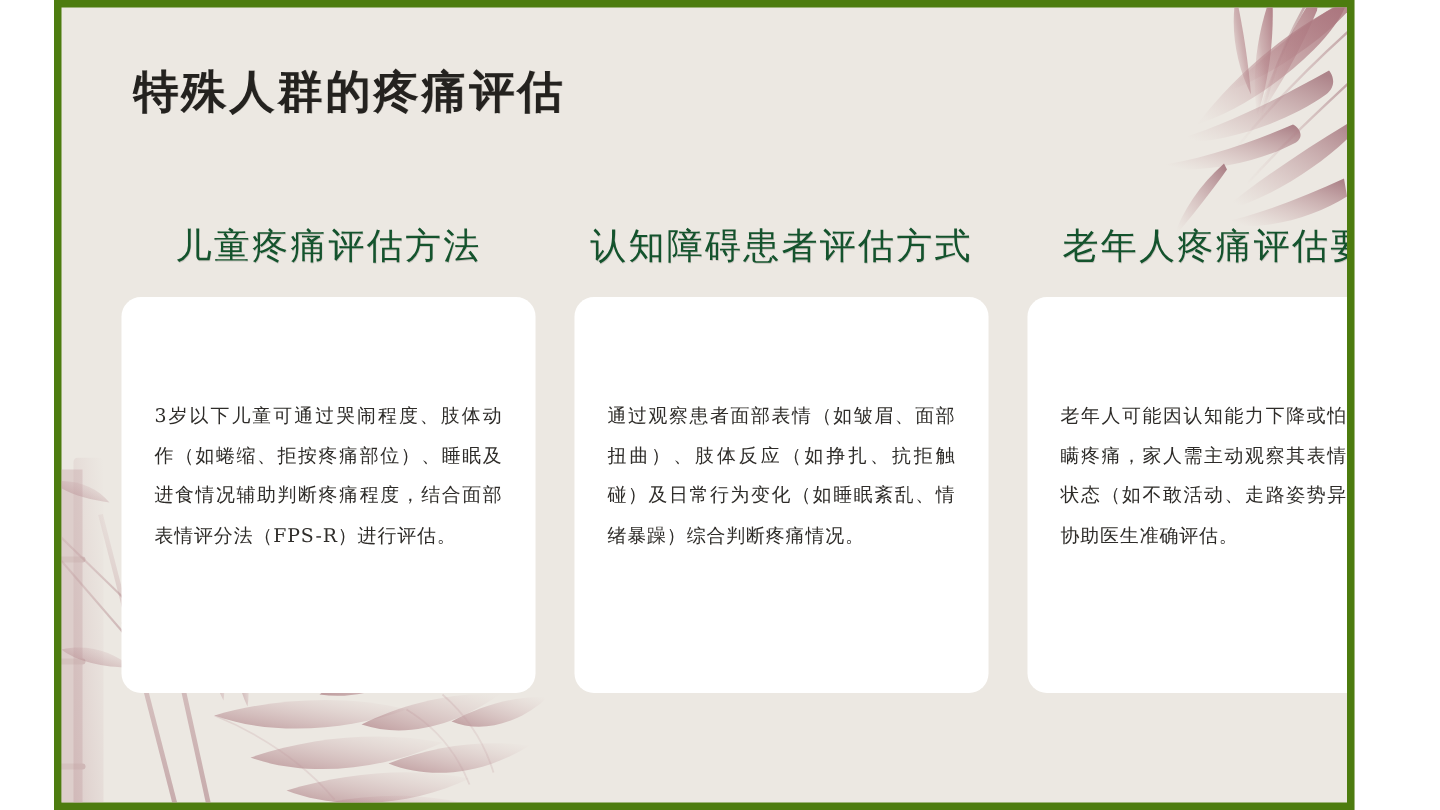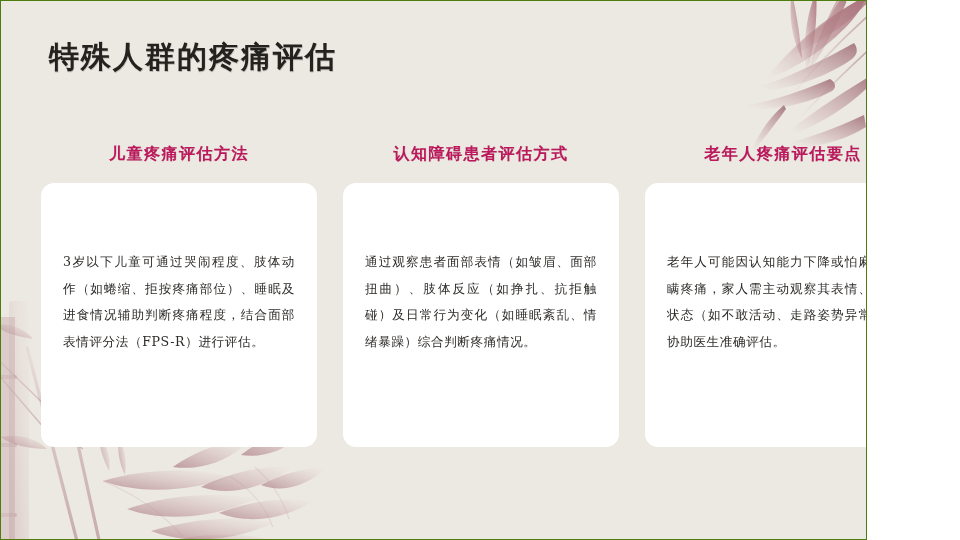--- a/index.html
+++ b/index.html
@@ -9,21 +9,22 @@
     background: #ffffff;
   }
   #slide {
     position: relative;
     width: 867px;
     height: 540px;
     overflow: hidden;
     background: #ece8e2;
     font-family: "DejaVu Serif", "Liberation Serif", serif;
     box-sizing: border-box;
-    border: 1px solid #4d7c0f;
+    border: 5px solid #4d7c0f;
+    margin-left: 36px;
   }
 
   
   .deco {
     position: absolute;
     pointer-events: none;
   }
   #deco-top-right {
     top: -14px;
     right: -10px;
@@ -66,24 +67,24 @@
     display: flex;
     gap: 26px;
   }
   .column {
     width: 276px;
     display: flex;
     flex-direction: column;
     align-items: center;
   }
   .col-heading {
-    font-size: 16px;
-    color: #be185d;
+    font-size: 24px;
+    color: #14532d;
     letter-spacing: 1.5px;
-    font-weight: 700;
+    font-weight: 400;
     margin-bottom: 18px;
     white-space: nowrap;
     text-shadow: 0.4px 0.4px 0 rgba(60,55,50,0.2);
   }
   .card {
     width: 276px;
     height: 264px;
     background: #ffffff;
     border-radius: 13px;
     box-sizing: border-box;

